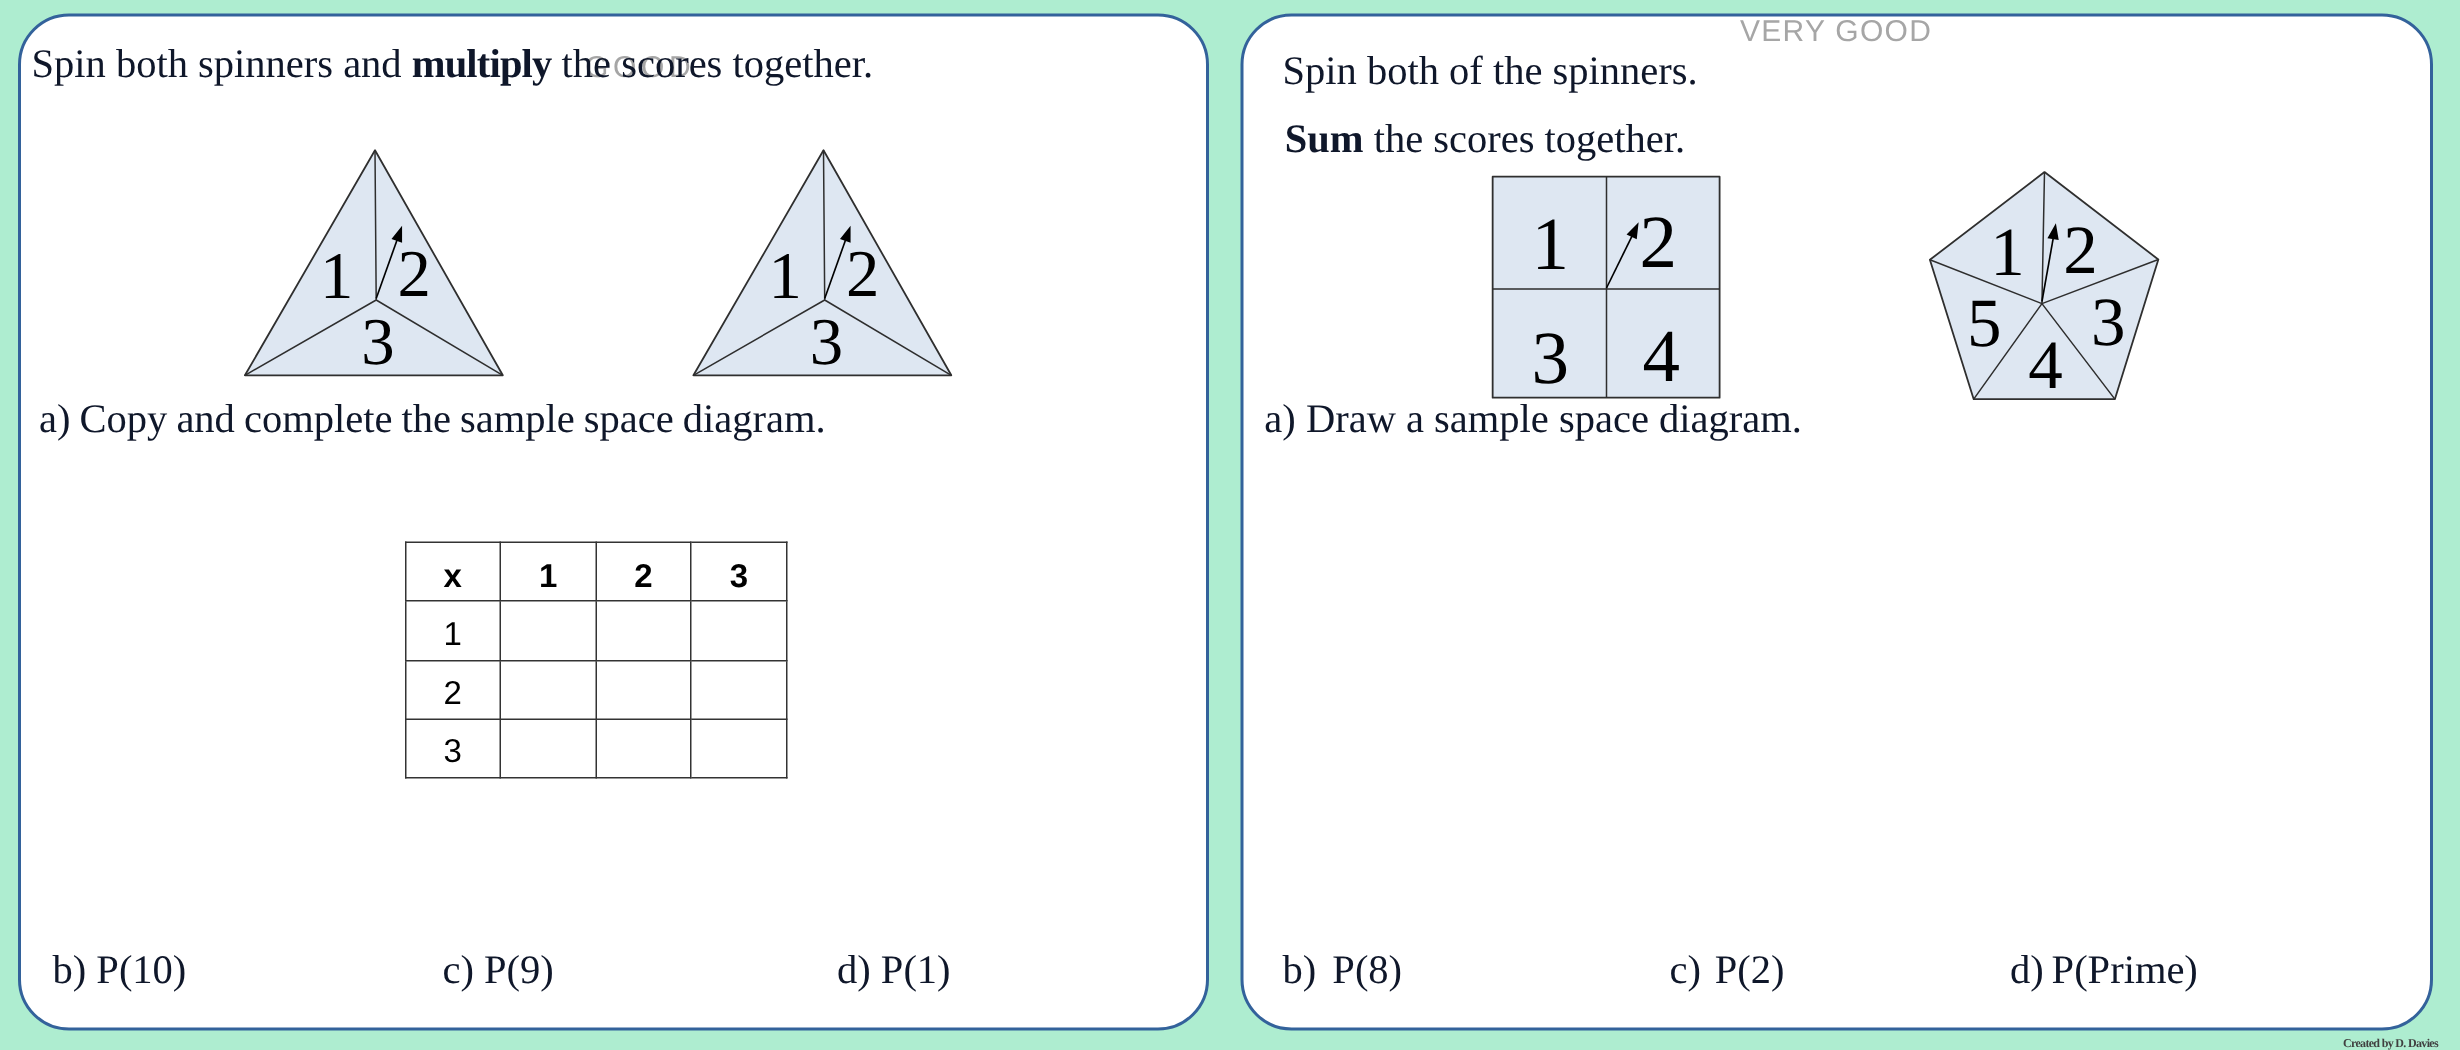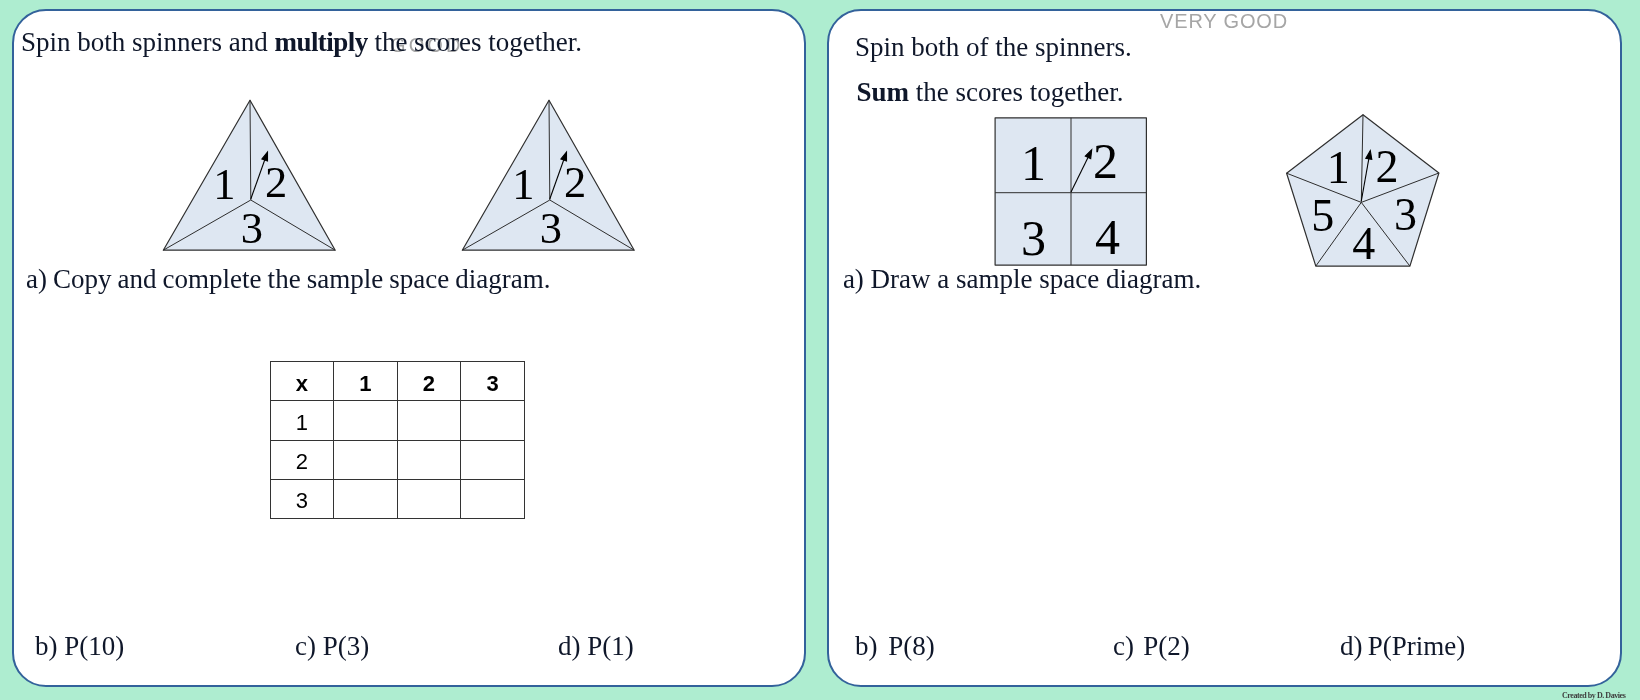--- a/index.html
+++ b/index.html
@@ -18,21 +18,21 @@
 <body>
 <div class="panel" style="left:11.7px;top:8.7px;width:794.7px;height:678.6px;"></div>
 <div class="panel" style="left:826.7px;top:8.7px;width:795px;height:678.6px;"></div>
 
 <div class="hdr" id="hGood" style="left:390px;top:10.9px;letter-spacing:3.1px;margin-top:24px;">GOOD</div>
 <div class="hdr" id="hVGood" style="left:1160px;top:10.9px;letter-spacing:0.85px;">VERY GOOD</div>
 
 <div class="t" id="L1" style="left:21px;top:29.3px;">Spin both spinners and <b style="letter-spacing:-0.55px;">multiply</b> the scores together.</div>
 <div class="t" id="La" style="left:26px;top:265.9px;word-spacing:-0.7px;">a) Copy and complete the sample space diagram.</div>
 <div class="t" id="Lb" style="left:35px;top:632.6px;">b) P(10)</div>
-<div class="t" id="Lc" style="left:295px;top:632.6px;">c) P(3)</div>
+<div class="t" id="Lc" style="left:295px;top:632.6px;">c) P(9)</div>
 <div class="t" id="Ld" style="left:558px;top:632.6px;">d) P(1)</div>
 
 <div class="t" id="R1" style="left:855px;top:33.8px;">Spin both of the spinners.</div>
 <div class="t" id="R2" style="left:856.5px;top:78.8px;"><b>Sum</b> the scores together.</div>
 <div class="t" id="Ra" style="left:842.9px;top:265.9px;">a) Draw a sample space diagram.</div>
 <div class="t" id="Rb" style="left:855px;top:632.6px;word-spacing:4px;">b) P(8)</div>
 <div class="t" id="Rc" style="left:1113px;top:632.6px;word-spacing:2.5px;">c) P(2)</div>
 <div class="t" id="Rd" style="left:1340px;top:632.6px;word-spacing:-1.5px;font-family:Liberation Serif, serif;">d) P(Prime)</div>
 
 <svg width="1640" height="700" viewBox="0 0 1640 700">

